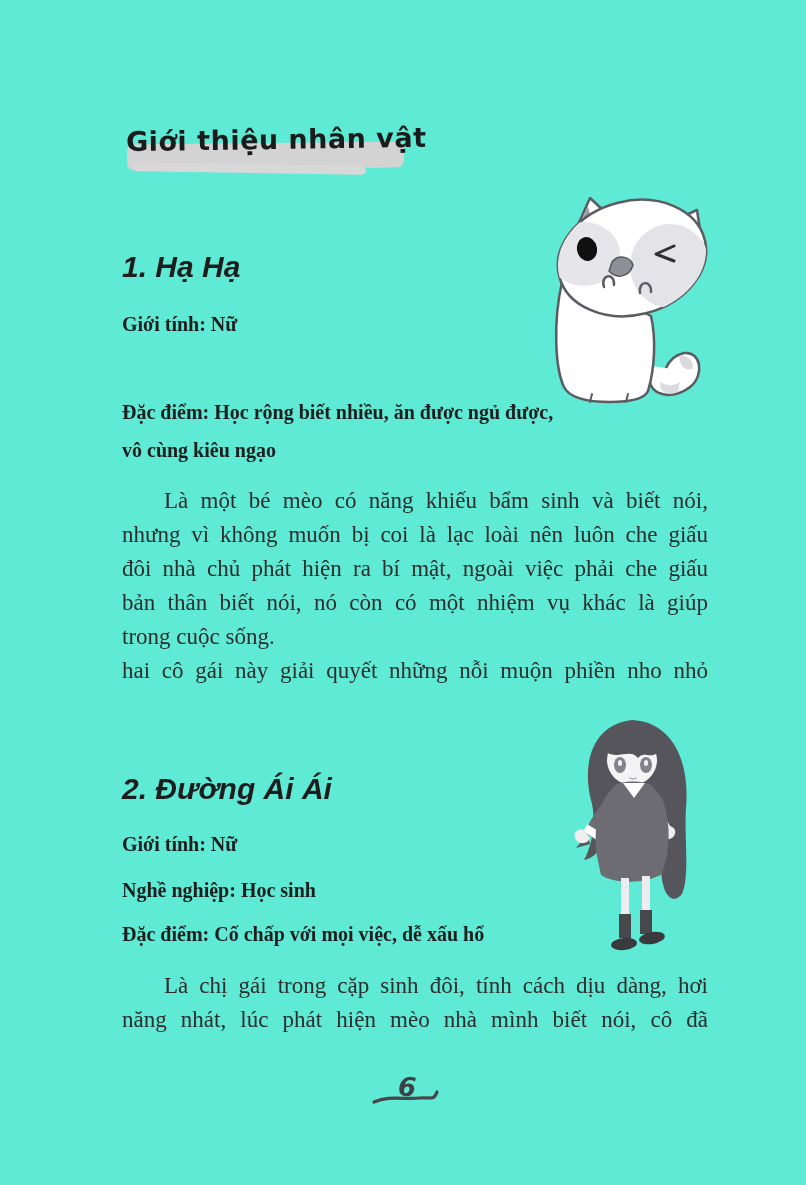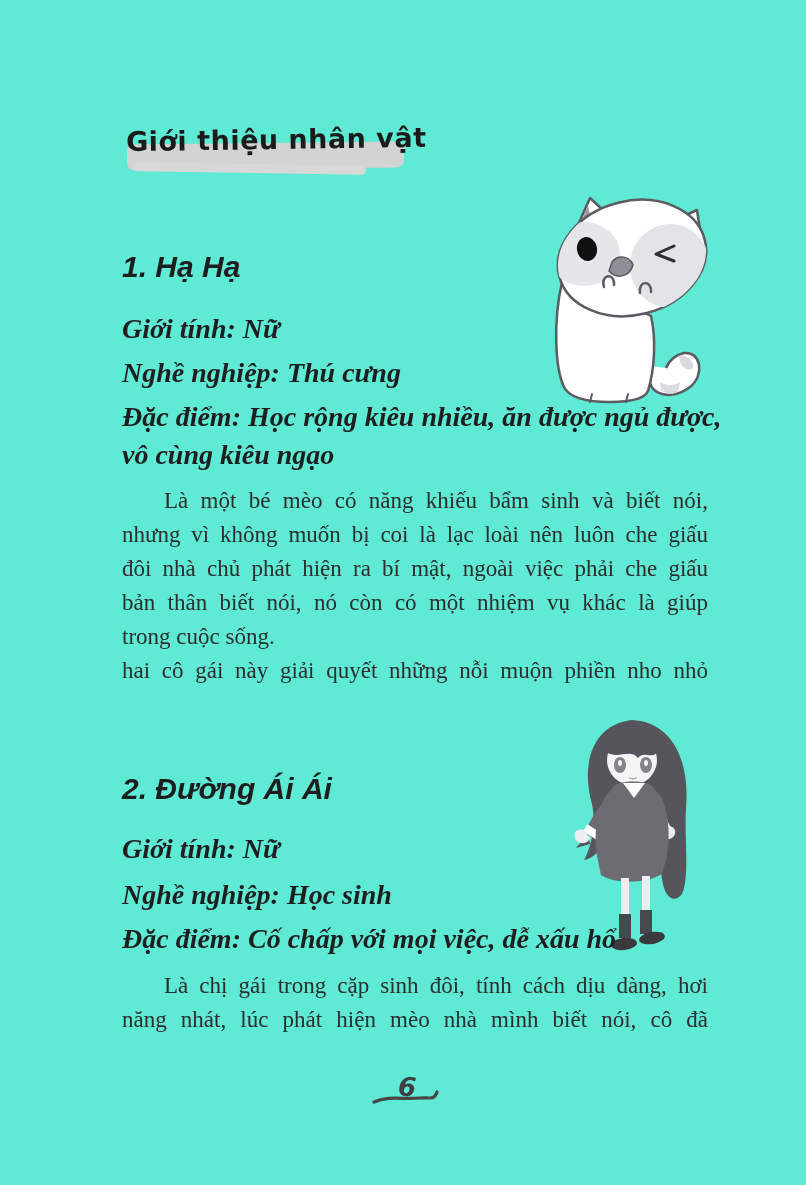--- a/index.html
+++ b/index.html
@@ -23,22 +23,22 @@
     color:#1b1b1b; letter-spacing:0.5px; transform:rotate(-0.8deg); white-space:nowrap;
   }
   
   .h2 {
     position:absolute; left:122px; white-space:nowrap;
     font-family:Liberation Sans, sans-serif; font-style:italic; font-weight:700;
     font-size:30px; color:#1d1d1d;
   }
   .field {
     position:absolute; left:122px; white-space:nowrap;
-    font-family:"Liberation Serif", serif; font-style:italic; font-weight:700;
-    font-size:28px; color:#1e1e1e;
+    font-family:"Liberation Serif", serif; font-weight:700;
+    font-size:20px; color:#1e1e1e;
   }
   
   .para { position:absolute; left:122px; width:586px; font-size:23px; line-height:34px; color:#2d2d2d; }
   .pl { text-align:justify; }
   .pl.just { text-align-last:justify; }
   .pl.indent { padding-left:42px; }
   
   .pagenum { position:absolute; left:368px; top:1070px; width:78px; height:44px; }
   .pagenum .num {
     position:absolute; left:30px; top:2px;
@@ -88,22 +88,21 @@
     <path d="M64,72 C70,64 82,66 85,75 C81,88 68,89 61,81 Z" fill="#8e8e97" stroke="#55555c" stroke-width="1.5"></path>
 
     <path d="M56,97 C52,84 67,82 66,95" fill="none" stroke="#5b5b62" stroke-width="2.5" stroke-linecap="round"></path>
     <path d="M92,103 C90,90 104,90 103,102" fill="none" stroke="#5b5b62" stroke-width="2.5" stroke-linecap="round"></path>
 
     <path d="M42,212 L44,204 M78,212 L80,204" stroke="#5b5b62" stroke-width="2" stroke-linecap="round"></path>
   </svg>
 
   <h2 class="h2" style="top:250px">1. Hạ Hạ</h2>
   <div class="field" style="top:313px">Giới tính: Nữ</div>
-  <div class="field" style="top:357px">Nghề nghiệp: Thú cưng</div>
-  <div class="field" style="top:401px">Đặc điểm: Học rộng kiêu nhiều, ăn được ngủ được,</div>
+  <div class="field" style="top:401px">Đặc điểm: Học rộng biết nhiều, ăn được ngủ được,</div>
   <div class="field" style="top:439px">vô cùng kiêu ngạo</div>
 
   <div class="para" style="top:484px">
     <div class="pl just indent">Là một bé mèo có năng khiếu bẩm sinh và biết nói,</div>
     <div class="pl just">nhưng vì không muốn bị coi là lạc loài nên luôn che giấu</div>
     <div class="pl just">đôi nhà chủ phát hiện ra bí mật, ngoài việc phải che giấu</div>
     <div class="pl just">bản thân biết nói, nó còn có một nhiệm vụ khác là giúp</div>
     <div class="pl">trong cuộc sống.</div>
     <div class="pl just">hai cô gái này giải quyết những nỗi muộn phiền nho nhỏ</div>
   </div>

